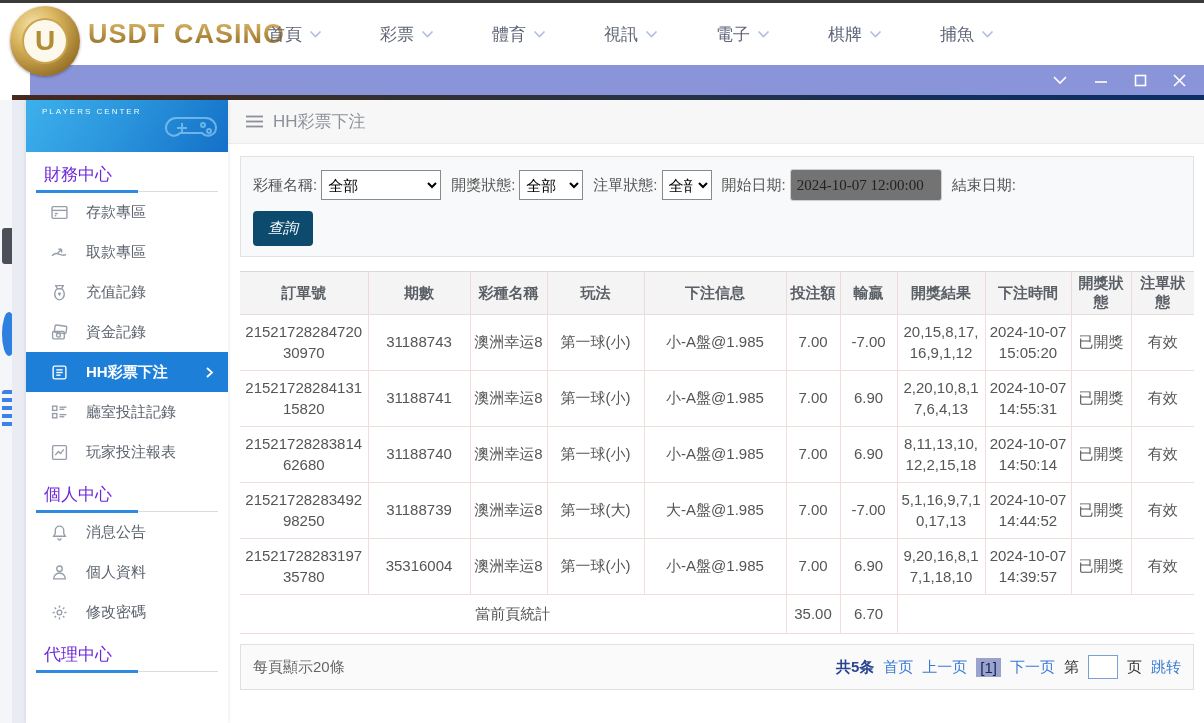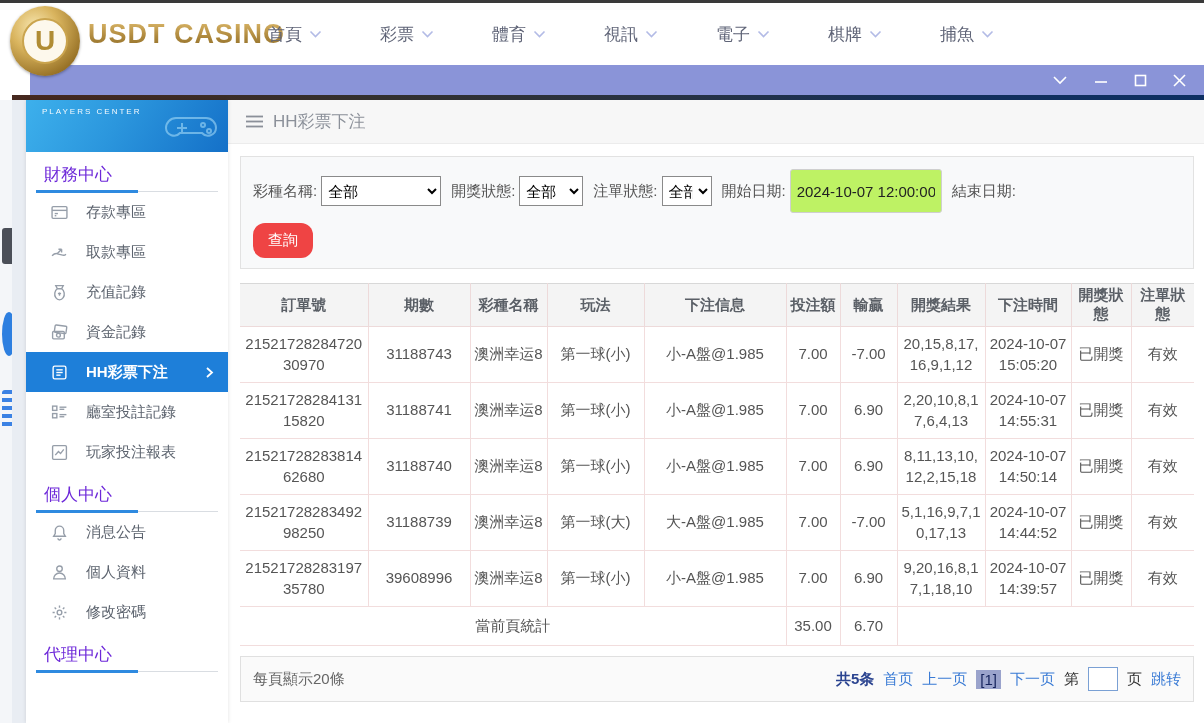--- a/index.html
+++ b/index.html
@@ -56,22 +56,22 @@
   
   .content { flex:1; background:#fff; display:flex; flex-direction:column; overflow:hidden; }
   .breadcrumb { height:44px; background:#f7f7f7; border-bottom:1px solid #ececec; display:flex; align-items:center; padding-left:18px; gap:10px; color:#8b9099; font-size:17px; }
   .content-pad { padding:12px 10px 0 12px; }
 
   .filter-panel { border:1px solid #e2e2e2; background:#f8f9fa; padding:12px 12px 10px; }
   .filter-row { display:flex; align-items:center; flex-wrap:wrap; row-gap:10px; }
   .f-label { font-size:15px; color:#555; margin-right:4px; white-space:nowrap; }
   .filter-row select { height:30px; font-size:15px; margin-right:10px; background:#fff; border:1px solid #8a8a8a; border-radius:0; padding:0 2px; }
   .sel-lottery { width:120px; } .sel-draw { width:64px; } .sel-order { width:50px; }
-  .date-input { width:152px; height:44px; border:1px solid #cfcfcf; border-radius:3px; font-size:15px; padding:0 6px; color:#222; margin-right:10px; background:#bef264; }
-  .btn-query { margin-top:10px; background:#ef4444; color:#fff; border:none; border-radius:12px; font-size:15px; padding:8px 15px; cursor:pointer; }
+  .date-input { width:152px; height:32px; border:1px solid #cfcfcf; border-radius:3px; font-size:15px; padding:0 6px; color:#222; margin-right:10px; background:#737373;font-family:Liberation Serif, serif; }
+  .btn-query { margin-top:10px; background:#0c4a6e; color:#fff; border:none; border-radius:4px; font-size:15px; padding:8px 15px; cursor:pointer;font-style:italic; }
 
   
   .bet-table { width:100%; border-collapse:collapse; table-layout:fixed; margin-top:14px; border-top:1px solid #d8d8d8; border-bottom:1px solid #cfcfcf; }
   .bet-table th { background:#f4f4f4; color:#5a5f66; font-size:15px; font-weight:bold; height:40px;
     border:1px solid #eddada; border-top:none; text-align:center; padding:2px; overflow:hidden; }
   .bet-table td { color:#555; font-size:15px; text-align:center; border:1px solid #f2dddd; height:56px;
     padding:2px 3px; word-break:break-all; line-height:1.35; }
   .bet-table th:first-child, .bet-table td:first-child { border-left:none; }
   .bet-table th:last-child, .bet-table td:last-child { border-right:none; }
   .bet-table tr.sum td { height:39px; }
@@ -395,21 +395,21 @@
               <td>大-A盤@1.985</td>
               <td>7.00</td>
               <td>-7.00</td>
               <td>5,1,16,9,7,10,17,13</td>
               <td>2024-10-07 14:44:52</td>
               <td>已開獎</td>
               <td>有效</td>
             </tr>
             <tr>
               <td>2152172828319735780</td>
-              <td>39608996</td>
+              <td>35316004</td>
               <td>澳洲幸运8</td>
               <td>第一球(小)</td>
               <td>小-A盤@1.985</td>
               <td>7.00</td>
               <td>6.90</td>
               <td>9,20,16,8,17,1,18,10</td>
               <td>2024-10-07 14:39:57</td>
               <td>已開獎</td>
               <td>有效</td>
             </tr>

